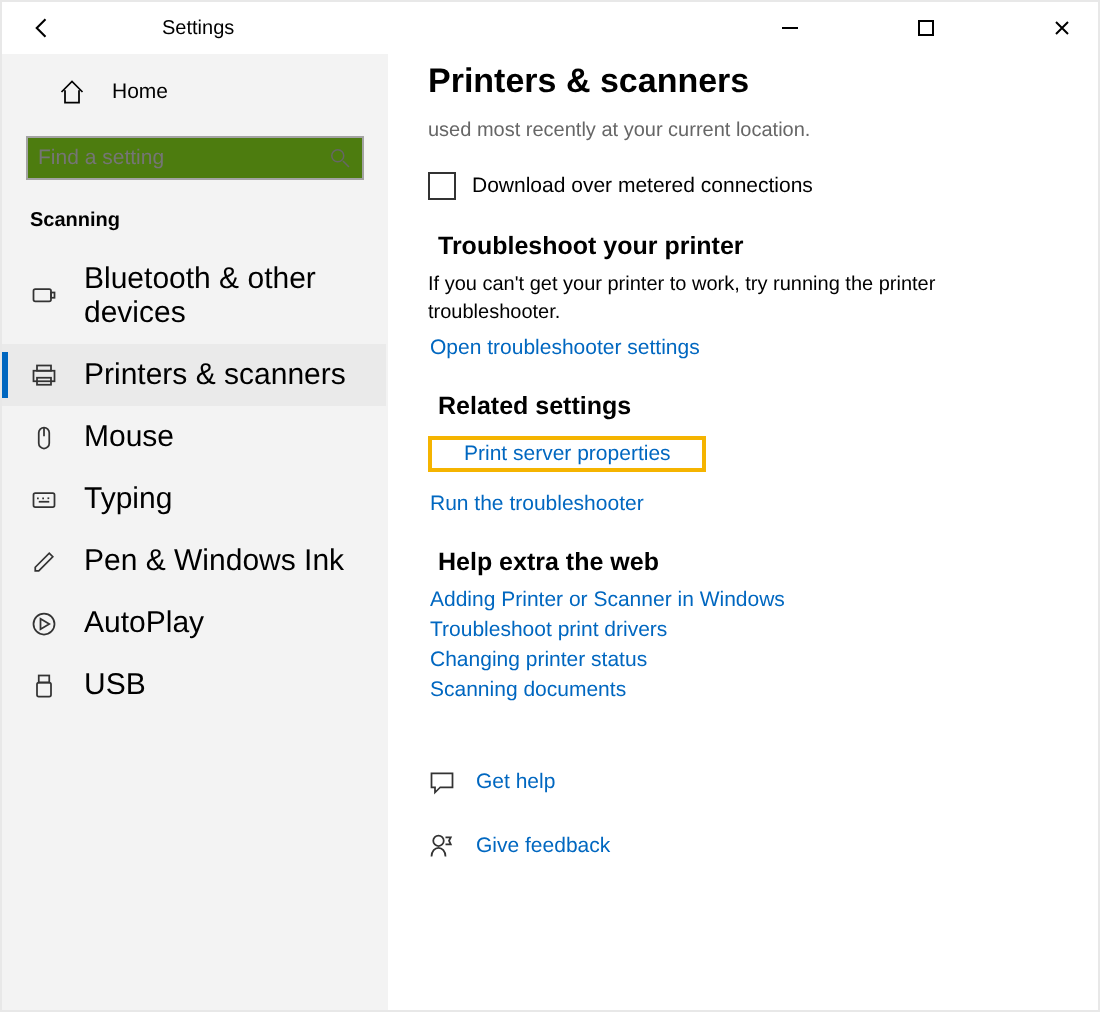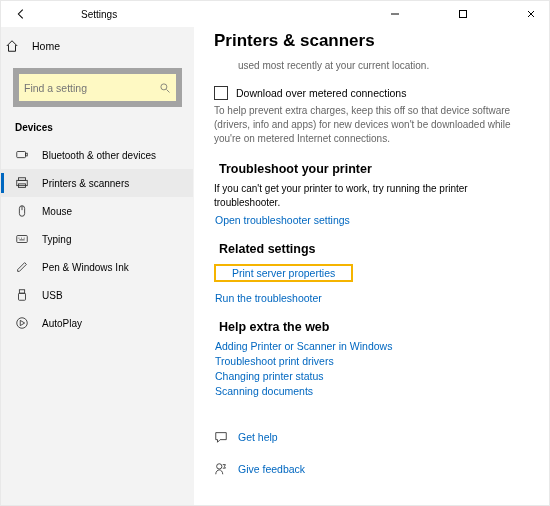--- a/index.html
+++ b/index.html
@@ -5,47 +5,47 @@
   * { box-sizing: border-box; margin: 0; padding: 0; font-family: "Segoe UI", Arial, sans-serif; }
   body { width: 550px; height: 506px; background: #fff; overflow: hidden; font-size: 11px; color: #000; }
   .frame { border: 1px solid #e8e8e8; width: 100%; height: 100%; background: #fff; display: flex; flex-direction: column; }
   .titlebar { height: 26px; display: flex; align-items: center; padding: 0 4px 0 11px; gap: 40px; }
   .titlebar .back { width: 18px; height: 18px; display: flex; align-items: center; justify-content: center; cursor: pointer; }
   .titlebar .label { font-size: 10px; margin-left: 11px; color: #000; }
   .titlebar .spacer { flex: 1; }
   .winbtn { width: 28px; height: 22px; display: flex; align-items: center; justify-content: center; }
   .body { flex: 1; display: flex; overflow: hidden; }
   .sidebar { width: 193px; background: #f3f3f3; padding: 6px 0 0 0; display: flex; flex-direction: column; border-right: 1px solid #f3f3f3; }
-  .home { display: flex; align-items: center; padding: 6px 12px 6px 4px; margin-bottom: 6px; cursor: default; }
+  .home { display: flex; align-items: center; padding: 6px 12px 6px 28px; margin-bottom: 6px; cursor: default; }
   .home .icon { width: 14px; height: 14px; margin-right: 13px; }
   .home .text { font-size: 10.5px; }
-  .search { margin: 3px 11px 12px 12px; height: 39px; border: 6px solid #a3a3a3; background: #fef9c3; display: flex; align-items: center; padding: 0 5px; }
+  .search { margin: 3px 11px 12px 12px; height: 22px; border: 1px solid #a3a3a3; background: #4d7c0f; display: flex; align-items: center; padding: 0 5px; }
   .search input { border: none; outline: none; font-size: 10.5px; flex: 1; background: transparent; }
   .search .sicn { width: 12px; height: 12px; }
   .section-label { font-size: 10px; font-weight: 600; padding: 3px 12px 8px 14px; }
   .nav { list-style: none; }
   .nav li { display: flex; align-items: center; padding: 7px 12px 7px 14px; position: relative; cursor: default; }
   .nav li .icon { width: 14px; height: 14px; margin-right: 13px; display: flex; align-items: center; justify-content: center; }
   .nav li .icon svg { width: 14px; height: 14px; }
-  .nav li .lbl { font-size: 10px; }
+  .nav li .lbl { font-size: 15px; }
   .nav li.active::before { content: ""; position: absolute; left: 0; top: 4px; bottom: 4px; width: 3px; background: #0067c0; }
   .nav li.active { background: #eaeaea; }
   .content { flex: 1; padding: 0 20px 10px 20px; overflow-y: auto; }
   .content h1 { font-size: 17px; font-weight: 600; margin: 4px 0 8px 0; }
   .content h2 { font-size: 12.5px; font-weight: 600; margin: 16px 0 6px 5px; }
   .content .help-text { font-size: 10px; color: #666; line-height: 1.4; margin-bottom: 4px; }
   .checkbox-row { display: flex; align-items: center; margin: 14px 0 4px 0; }
   .checkbox-row .box { width: 14px; height: 14px; border: 1px solid #333; margin-right: 8px; }
   .checkbox-row .clabel { font-size: 10.5px; }
   .link { font-size: 10.5px; color: #0067c0; margin: 3px 1px; display: block; cursor: pointer; }
   .highlight { display: inline-block; border: 2px solid #f5b400; padding: 1px 16px; margin: 2px 0 4px 0; }
   .footer-item { display: flex; align-items: center; margin: 18px 0; }
   .footer-item .ficon { width: 14px; height: 14px; margin-right: 10px; }
   .footer-item .flabel { font-size: 10.5px; color: #0067c0; cursor: pointer; }
-  .truncated { font-size: 10px; color: #666; line-height: 1.3; margin-bottom:2px;margin-left:24px; }
+  .truncated { font-size: 10px; color: #666; line-height: 1.3; margin-bottom:2px; }
 </style>
 </head>
 <body>
 
 <div class="frame">
   <div class="titlebar">
     <div class="back">
       <svg viewBox="0 0 16 16" width="14" height="14">
           <path d="M10 3 L5 8 L10 13" stroke="#000" stroke-width="1.2" fill="none"></path>
         </svg>
@@ -81,21 +81,21 @@
       </div>
       <div class="search">
         <input type="text" placeholder="Find a setting" style="">
         <span class="sicn">
           <svg viewBox="0 0 16 16">
               <circle cx="6.5" cy="6.5" r="4" stroke="#666" fill="none"></circle>
               <line x1="10" y1="10" x2="14" y2="14" stroke="#666"></line>
             </svg>
         </span>
       </div>
-      <div class="section-label">Devices</div>
+      <div class="section-label">Scanning</div>
       <ul class="nav">
         <li>
           <span class="icon">
               <svg viewBox="0 0 16 16">
                 <rect x="2" y="4" width="10" height="7" rx="1" stroke="#333" fill="none"></rect>
                 <rect x="12" y="6" width="2" height="3" stroke="#333" fill="none"></rect>
               </svg>
             </span>
           <span class="lbl">Bluetooth &amp; other devices</span>
         </li>
@@ -134,47 +134,46 @@
           <span class="icon">
               <svg viewBox="0 0 16 16">
                 <path d="M3 13 L11 5 L13 7 L5 15 L3 15 Z" stroke="#333" fill="none" transform="translate(0,-2)"></path>
               </svg>
             </span>
           <span class="lbl">Pen &amp; Windows Ink</span>
         </li>
         <li>
           <span class="icon">
               <svg viewBox="0 0 16 16">
+                <circle cx="8" cy="8" r="6" stroke="#333" fill="none"></circle>
+                <path d="M6 5 L11 8 L6 11 Z" stroke="#333" fill="none"></path>
+              </svg>
+            </span>
+          <span class="lbl">AutoPlay</span>
+        </li>
+        <li>
+          <span class="icon">
+              <svg viewBox="0 0 16 16">
                 <rect x="5" y="2" width="6" height="4" stroke="#333" fill="none"></rect>
                 <rect x="4" y="6" width="8" height="8" rx="1" stroke="#333" fill="none"></rect>
               </svg>
             </span>
           <span class="lbl">USB</span>
-        </li>
-        <li>
-          <span class="icon">
-              <svg viewBox="0 0 16 16">
-                <circle cx="8" cy="8" r="6" stroke="#333" fill="none"></circle>
-                <path d="M6 5 L11 8 L6 11 Z" stroke="#333" fill="none"></path>
-              </svg>
-            </span>
-          <span class="lbl">AutoPlay</span>
         </li>
       </ul>
     </div>
 
     <div class="content">
       <h1>Printers &amp; scanners</h1>
       <div class="truncated">used most recently at your current location.</div>
 
       <div class="checkbox-row">
         <span class="box"></span>
         <span class="clabel">Download over metered connections</span>
       </div>
-      <div class="help-text">To help prevent extra charges, keep this off so that device software (drivers, info and apps) for new devices won't be downloaded while you're on metered Internet connections.</div>
 
       <h2>Troubleshoot your printer</h2>
       <div class="help-text" style="color:#000">If you can't get your printer to work, try running the printer troubleshooter.</div>
       <span class="link">Open troubleshooter settings</span>
 
       <h2>Related settings</h2>
       <span class="highlight">
         <span class="link" style="margin:0">Print server properties</span>
       </span>
       <span class="link" style="margin-top:6px">Run the troubleshooter</span>

